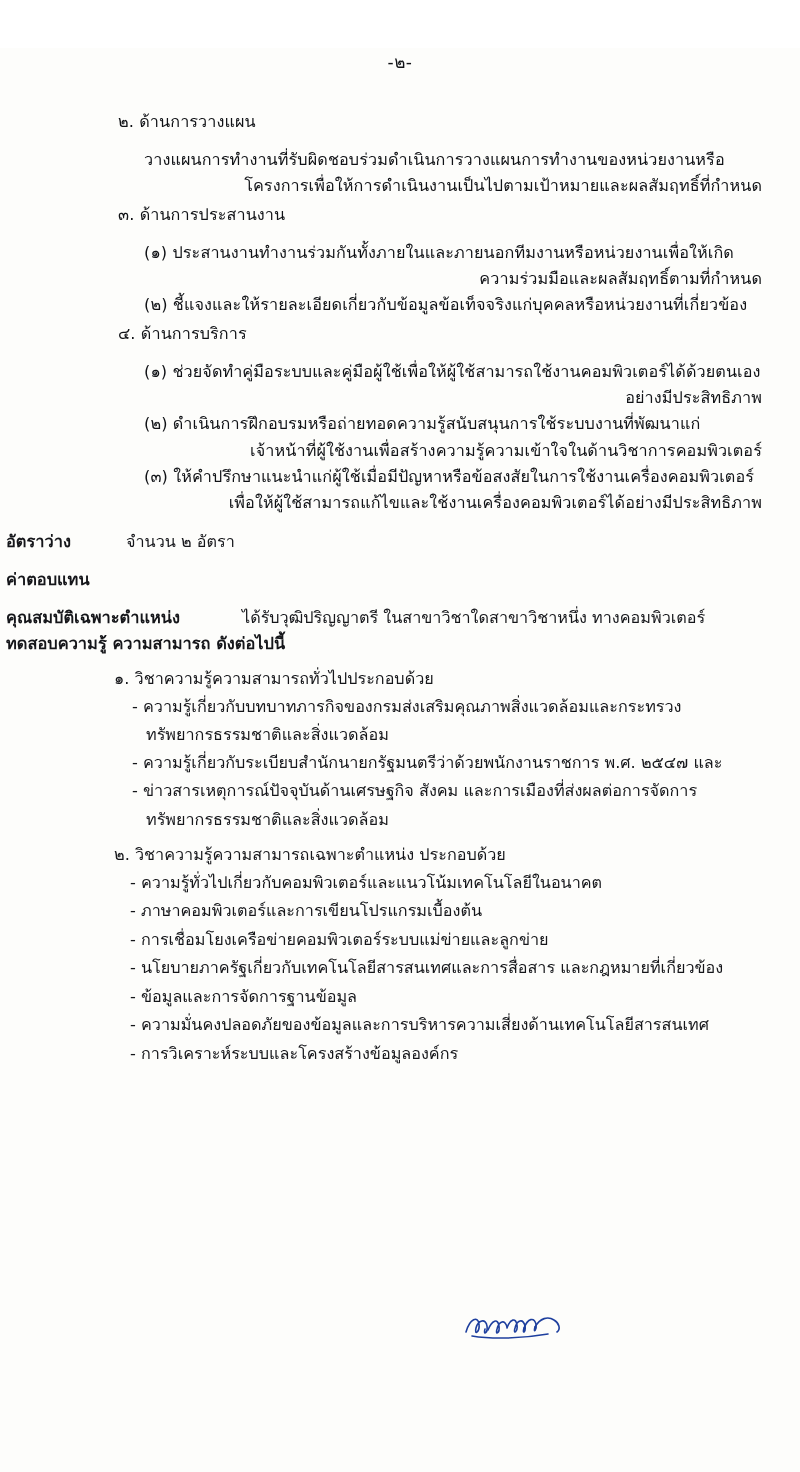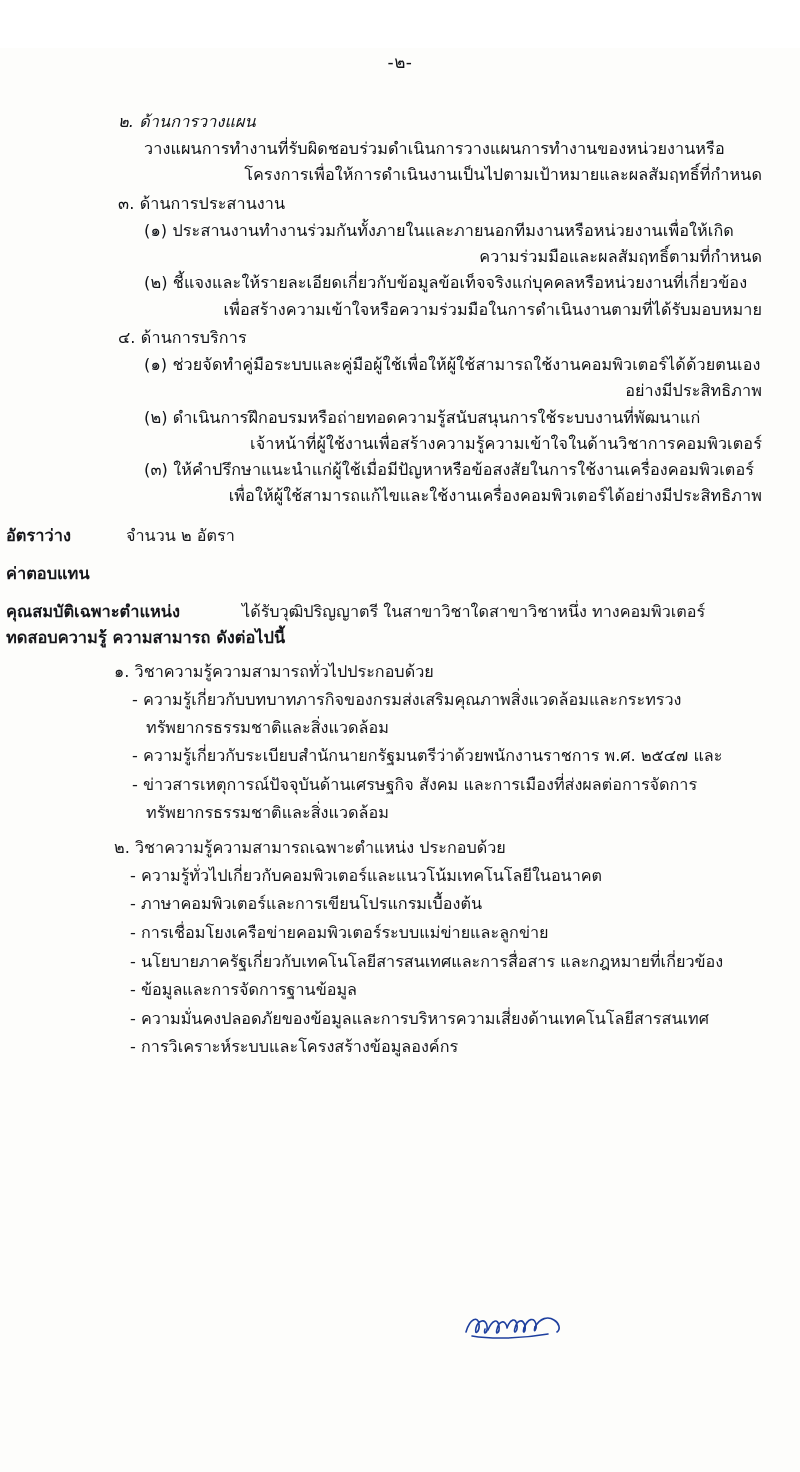--- a/index.html
+++ b/index.html
@@ -45,28 +45,27 @@
     padding-left: 112px;
   }
   .ind-sub {
     padding-left: 138px;
   }
   .ind-flush {
     padding-left: 0px;
     text-align: right;
   }
   .tight {
-    margin-top: 1px;
+    margin-top: 12px;
   }
   .block {
     margin-top: 2px;
   }
   .spaced {
     margin-top: 13px;
-    font-style: italic;
   }
   .kv {
     display: flex;
     align-items: flex-end;
     margin-top: 12px;
   }
   .kv .k {
     font-weight: 700;
     font-size: 16.4px;
     min-width: 0;
@@ -129,21 +128,20 @@
   <div class="body">
 
     <div class="line ind-head spaced">๒. ด้านการวางแผน</div>
     <div class="line ind-sub tight">วางแผนการทำงานที่รับผิดชอบร่วมดำเนินการวางแผนการทำงานของหน่วยงานหรือ</div>
     <div class="line ind-flush">โครงการเพื่อให้การดำเนินงานเป็นไปตามเป้าหมายและผลสัมฤทธิ์ที่กำหนด</div>
 
     <div class="line ind-head block">๓. ด้านการประสานงาน</div>
     <div class="line ind-sub tight">(๑) ประสานงานทำงานร่วมกันทั้งภายในและภายนอกทีมงานหรือหน่วยงานเพื่อให้เกิด</div>
     <div class="line ind-flush">ความร่วมมือและผลสัมฤทธิ์ตามที่กำหนด</div>
     <div class="line ind-sub">(๒) ชี้แจงและให้รายละเอียดเกี่ยวกับข้อมูลข้อเท็จจริงแก่บุคคลหรือหน่วยงานที่เกี่ยวข้อง</div>
-    <div class="line ind-flush">เพื่อสร้างความเข้าใจหรือความร่วมมือในการดำเนินงานตามที่ได้รับมอบหมาย</div>
 
     <div class="line ind-head block">๔. ด้านการบริการ</div>
     <div class="line ind-sub tight">(๑) ช่วยจัดทำคู่มือระบบและคู่มือผู้ใช้เพื่อให้ผู้ใช้สามารถใช้งานคอมพิวเตอร์ได้ด้วยตนเอง</div>
     <div class="line ind-flush">อย่างมีประสิทธิภาพ</div>
     <div class="line ind-sub">(๒) ดำเนินการฝึกอบรมหรือถ่ายทอดความรู้สนับสนุนการใช้ระบบงานที่พัฒนาแก่</div>
     <div class="line ind-flush">เจ้าหน้าที่ผู้ใช้งานเพื่อสร้างความรู้ความเข้าใจในด้านวิชาการคอมพิวเตอร์</div>
     <div class="line ind-sub">(๓) ให้คำปรึกษาแนะนำแก่ผู้ใช้เมื่อมีปัญหาหรือข้อสงสัยในการใช้งานเครื่องคอมพิวเตอร์</div>
     <div class="line ind-flush">เพื่อให้ผู้ใช้สามารถแก้ไขและใช้งานเครื่องคอมพิวเตอร์ได้อย่างมีประสิทธิภาพ</div>
 
     <div class="kv k1">

